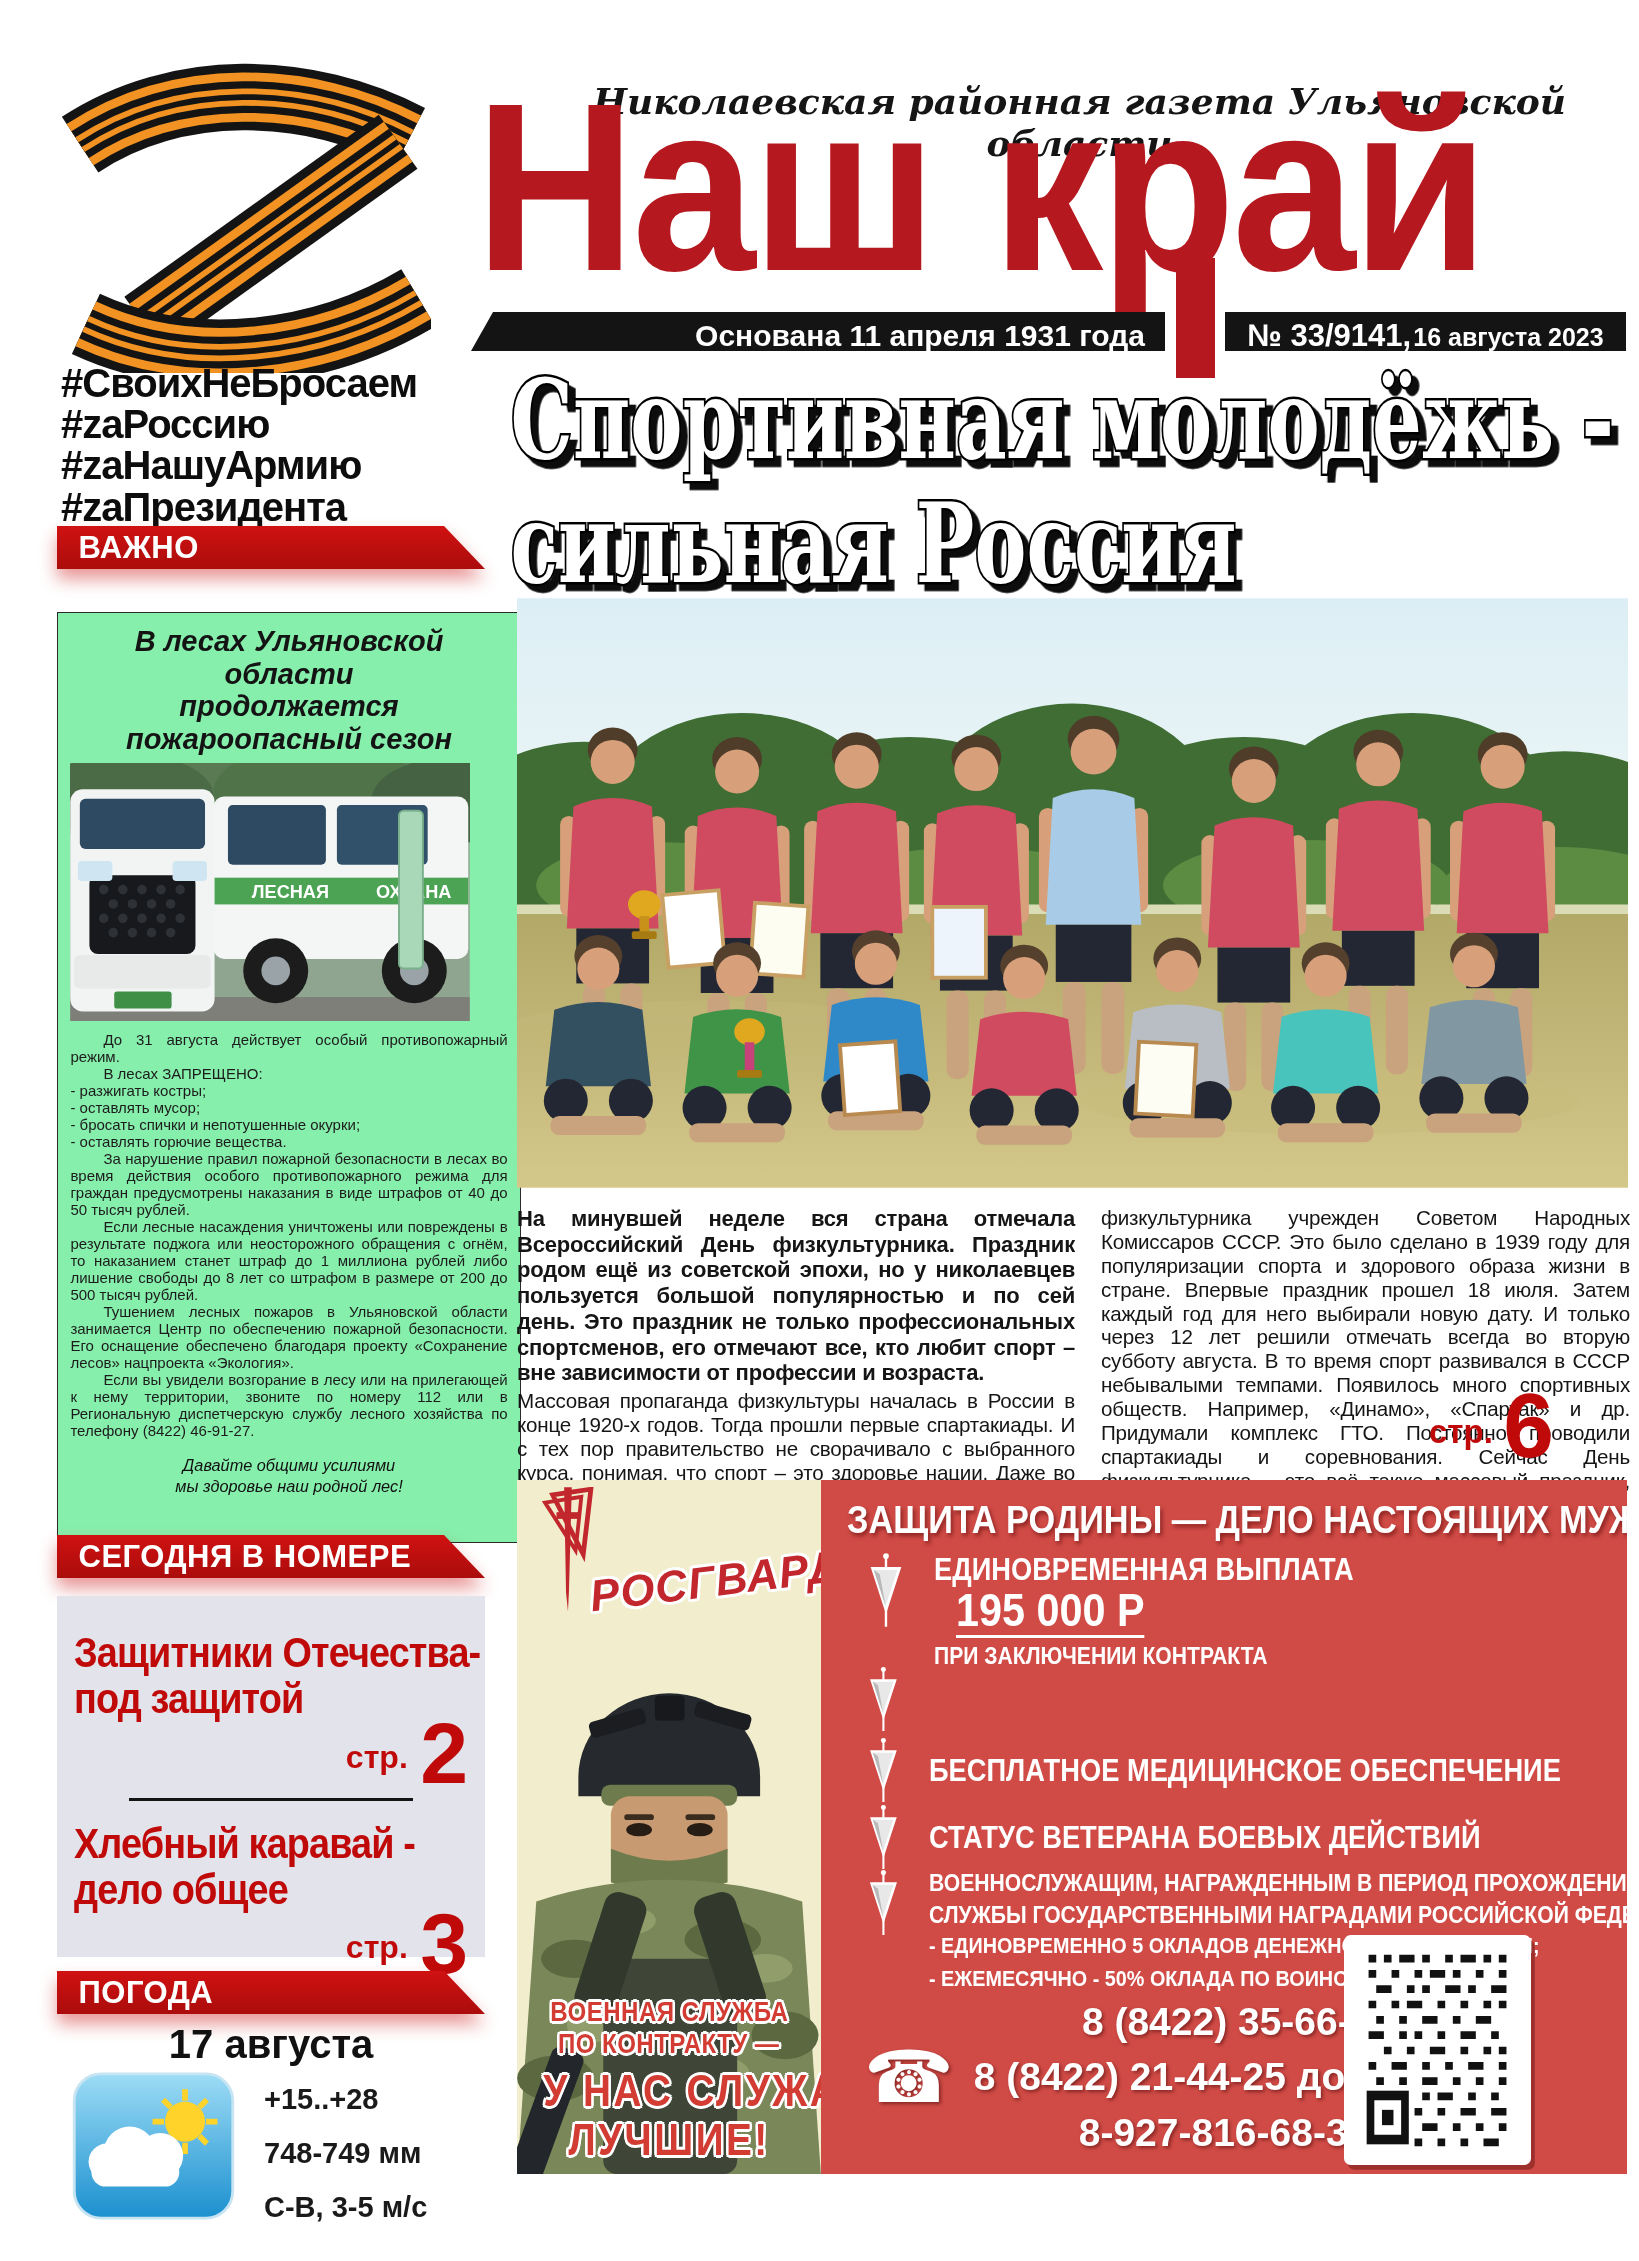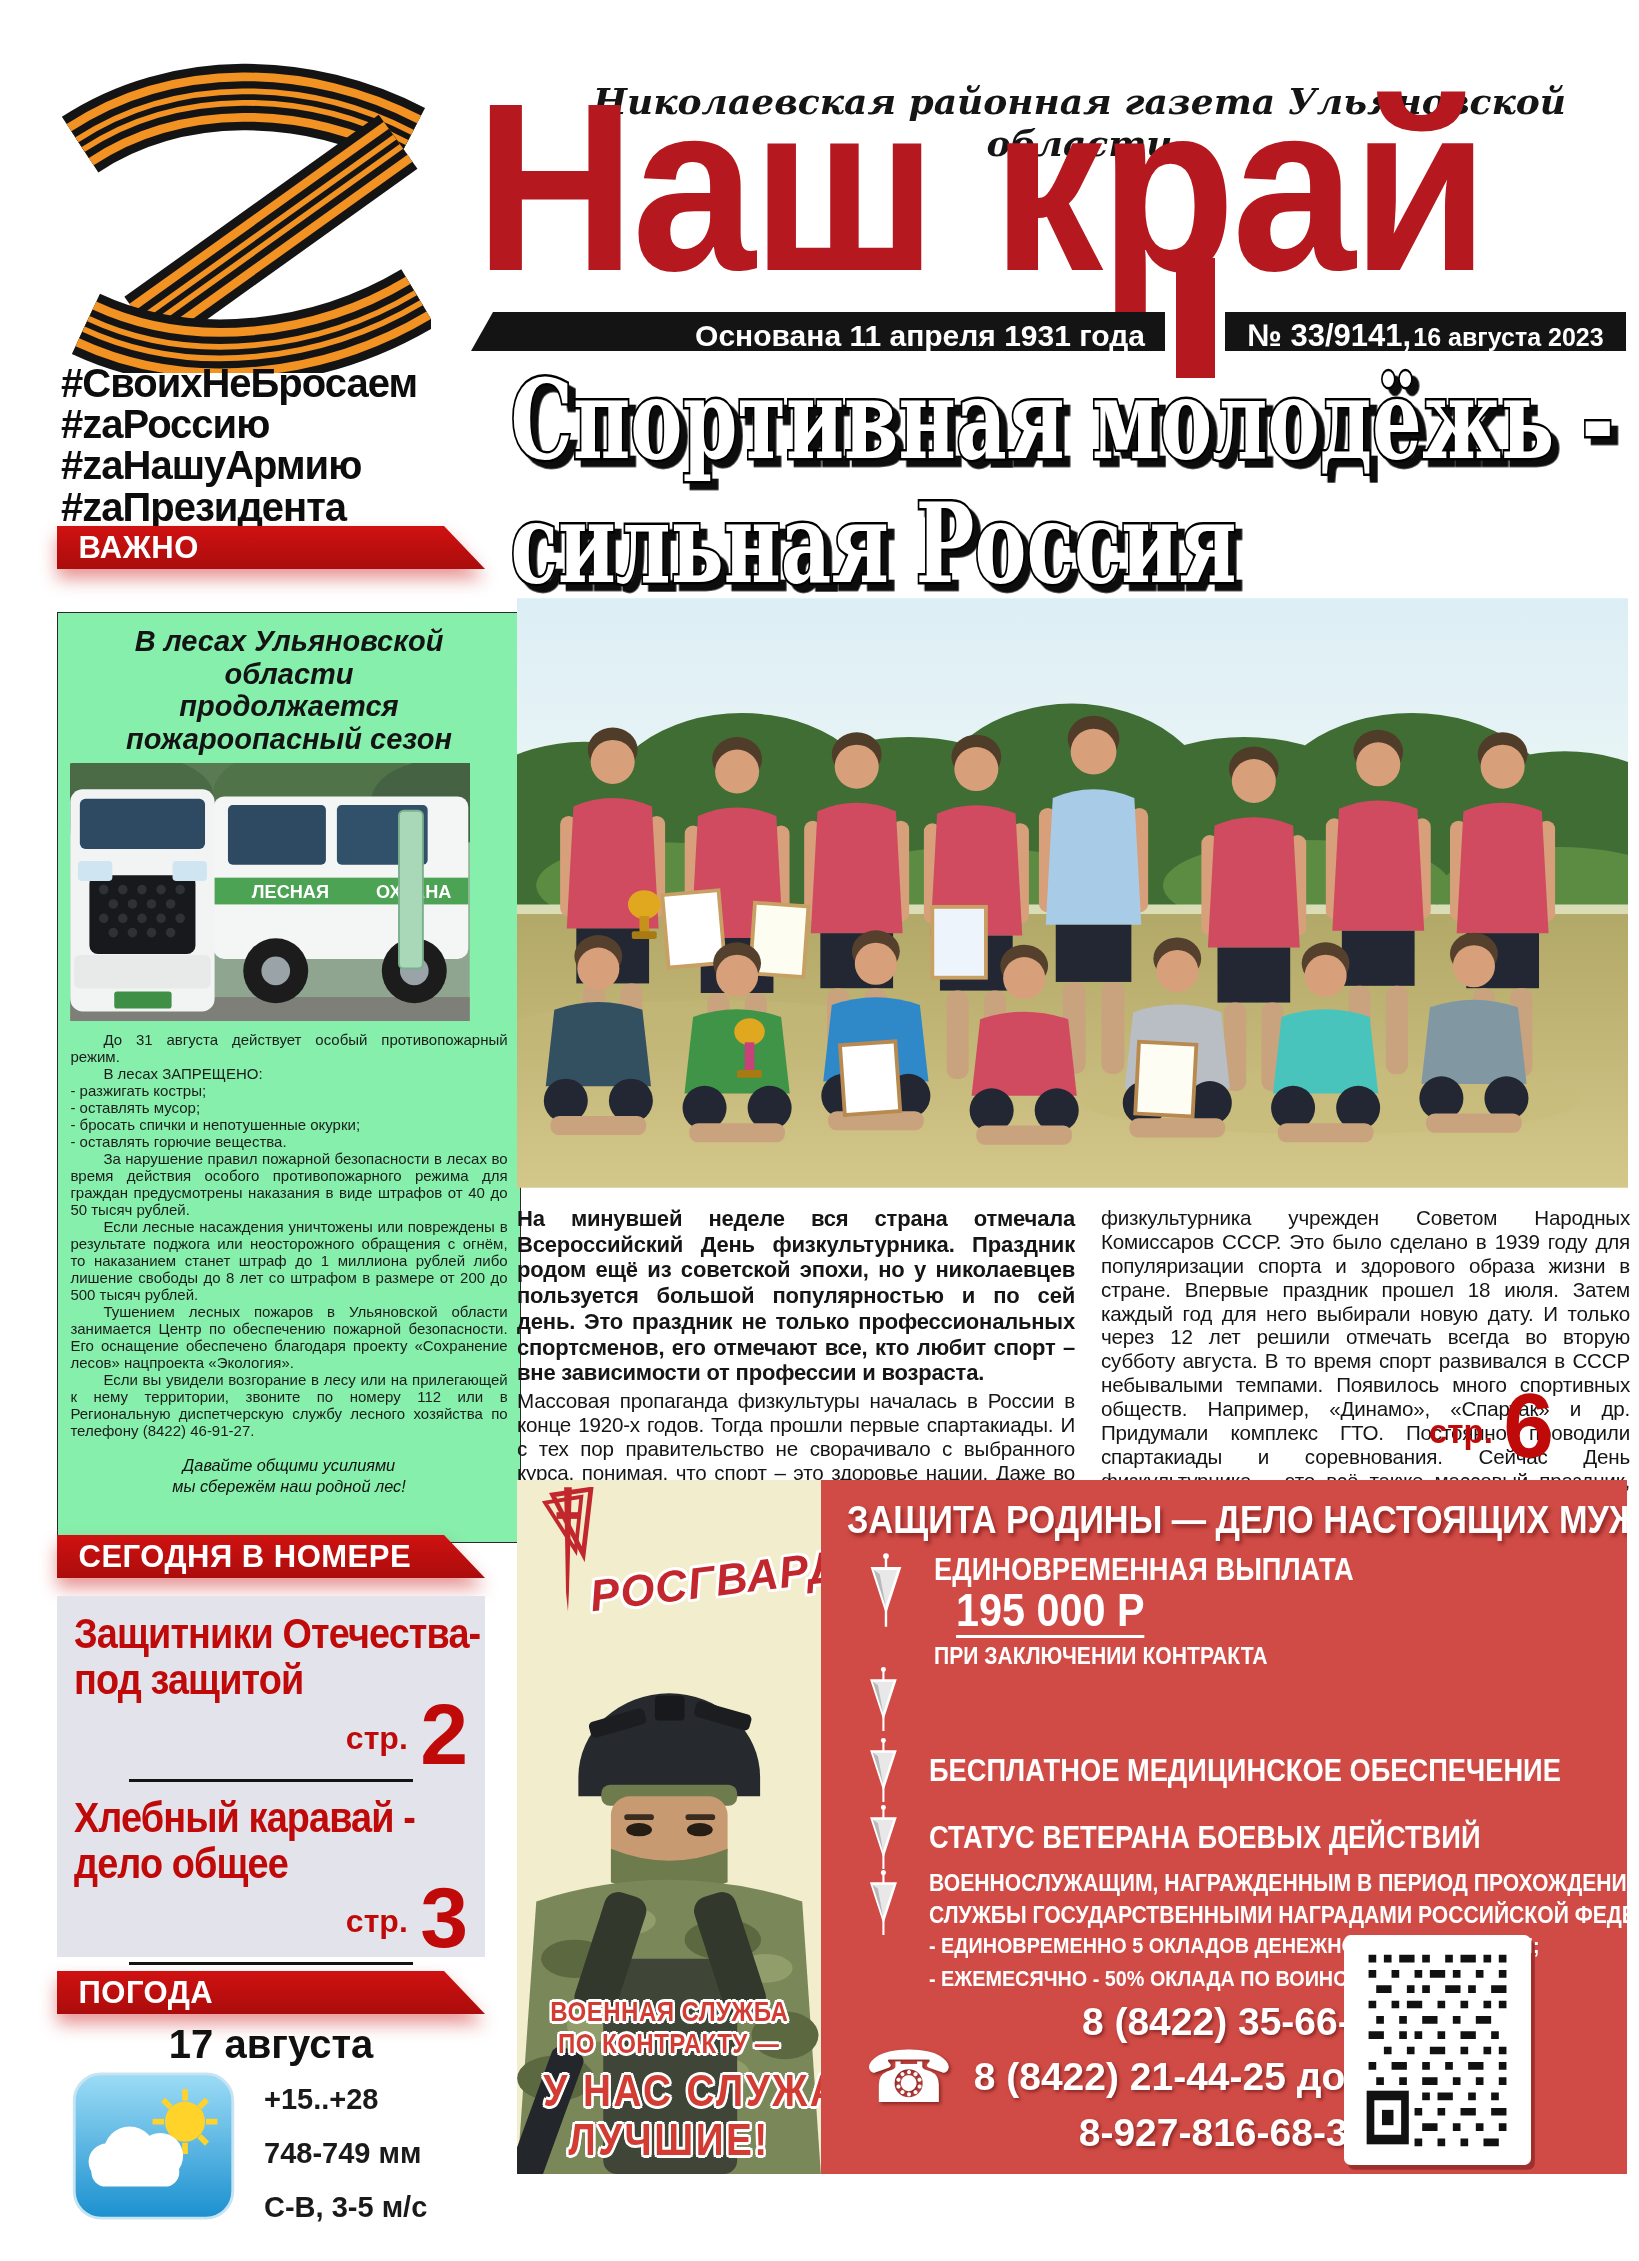--- a/index.html
+++ b/index.html
@@ -33,21 +33,21 @@
   .pink-box{left:57px;top:612px;width:464px;height:931px;background:#86efac;
             border:1.4px solid #2a2a2a;box-sizing:border-box;padding:12.4px 12.4px 0 12.4px;}
   .pb-title{font-weight:bold;font-style:italic;font-size:29px;line-height:1.12;
             text-align:center;color:#141414;margin-bottom:7.7px;}
   .pb-body{font-size:15px;line-height:1.135;color:#1c1c1c;text-align:justify;margin-top:7.7px;}
   .pb-body .ti{text-indent:33px;}
   .pb-close{margin-top:16.3px;font-style:italic;font-size:16.3px;text-align:center;line-height:1.3;}
 
   .gray-box{left:57px;top:1596px;width:428px;height:361px;background:#e3e4eb;
             box-sizing:border-box;padding:14.4px 17px 0 17px;}
-  .gb-title{font-weight:bold;font-size:43px;line-height:1.07;color:#c00a0a;letter-spacing:-1px;}
+  .gb-title{font-weight:bold;font-size:43px;line-height:1.07;color:#c00a0a;letter-spacing:-1px;margin-top:19px;}
   .gb-row{display:flex;justify-content:flex-end;align-items:flex-end;gap:12.4px;margin-top:-3.8px;}
   .gb-str{font-weight:bold;font-size:32px;color:#c00a0a;margin-bottom:12.4px;}
   .gb-num{font-weight:bold;font-size:86px;color:#c00a0a;line-height:.82;}
   .gb-div{height:3.3px;background:#141414;width:72%;margin:9.6px auto 11.5px auto;}
 
   .w-date{left:57px;top:2022px;width:428px;text-align:center;font-weight:bold;font-size:40px;}
   .w-rows{left:264px;top:2083px;font-weight:bold;font-size:29px;color:#1a1a1a;}
   .w-rows div{margin-bottom:21px;}
 
   
@@ -207,21 +207,21 @@
       <div>- оставлять мусор;</div>
       <div>- бросать спички и непотушенные окурки;</div>
       <div>- оставлять горючие вещества.</div>
       <div class="ti">За нарушение правил пожарной безопасности в лесах во время действия особого противопожарного режима для граждан предусмотрены наказания в виде штрафов от 40 до 50 тысяч рублей.</div>
       <div class="ti">Если лесные насаждения уничтожены или повреждены в результате поджога или неосторожного обращения с огнём, то наказанием станет штраф до 1 миллиона рублей либо лишение свободы до 8 лет со штрафом в размере от 200 до 500 тысяч рублей.</div>
       <div class="ti">Тушением лесных пожаров в Ульяновской области занимается Центр по обеспечению пожарной безопасности. Его оснащение обеспечено благодаря проекту «Сохранение лесов» нацпроекта «Экология».</div>
       <div class="ti">Если вы увидели возгорание в лесу или на прилегающей к нему территории, звоните по номеру 112 или в Региональную диспетчерскую службу лесного хозяйства по телефону (8422) 46-91-27.</div>
     </div>
     <div class="pb-close">
       <div>Давайте общими усилиями</div>
-      <div>мы сбережём наш родной лес!</div>
+      <div>мы здоровье наш родной лес!</div>
     </div>
   </div>
 
   <div class="abs banner-wrap" style="left:57px;top:1535px">
     <div class="banner">СЕГОДНЯ В НОМЕРЕ</div>
   </div>
 
   <div class="abs gray-box">
     <div class="gb-title">
       <div><span class="cx">Защитники Отечества-</span></div>

